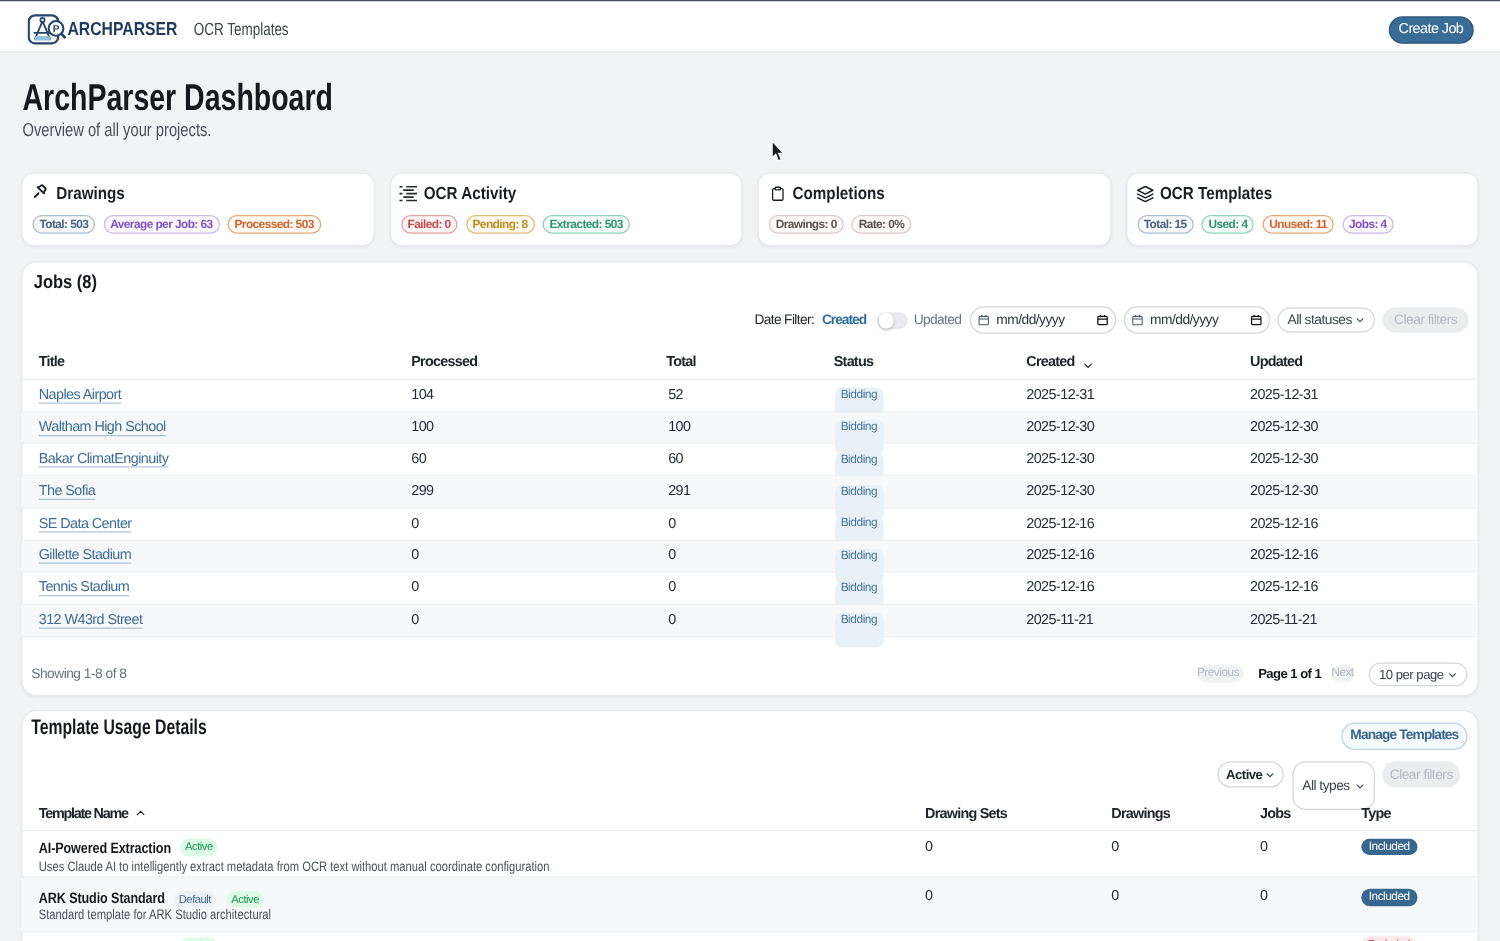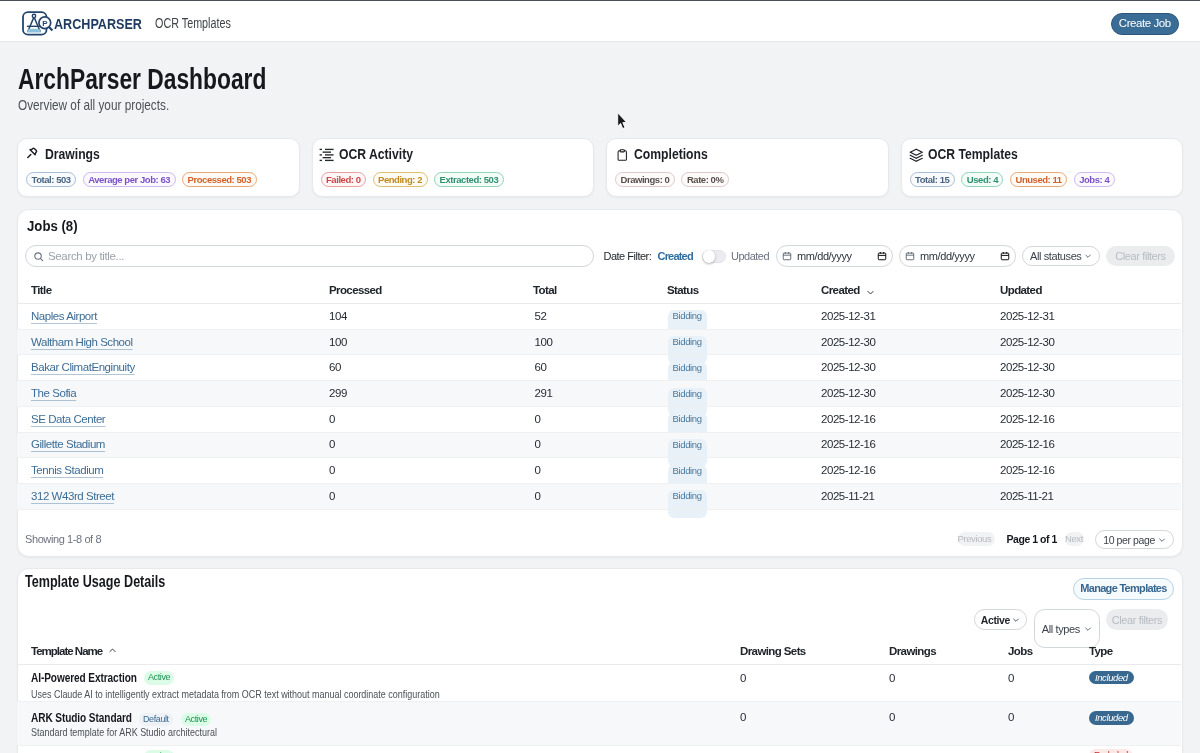--- a/index.html
+++ b/index.html
@@ -40,21 +40,21 @@
 .td { font-size:11.5px; color:#262c35; letter-spacing:-.45px; white-space:nowrap; line-height:14px; }
 .tlink { color:#3d6d96; text-decoration:underline; text-decoration-color:rgba(61,109,150,.4); text-underline-offset:2.5px; text-decoration-thickness:1px; }
 .hline { left:0; width:1164px; height:1px; background:#e8eaec; }
 .rline { left:0; width:1164px; height:1px; background:#eef0f2; }
 .zebra { left:0; width:1164px; background:#f7f8f9; }
 .bpill { background:#e9f1f8; color:#46789f; font-size:9.5px; letter-spacing:-.35px; border-radius:6px; height:28px; line-height:12px; padding:0 5px; display:inline-block; }
 .pgbtn { background:#f1f2f3; color:#b6bbc2; border-radius:7.5px; font-size:9.5px; letter-spacing:-.4px; height:14.5px; line-height:14.5px; }
 .badge { font-size:9px; letter-spacing:-.4px; height:13.5px; line-height:13.5px; border-radius:7px; padding:0 4px; display:inline-block; white-space:nowrap; }
 .b-green { background:#dcfce7; color:#1a9150; }
 .b-gray { background:#eef1f5; color:#3d6b94; }
-.b-inc { background:#38678f; color:#fff; padding:0 6px; font-size:9.5px;font-style:italic; }
+.b-inc { background:#38678f; color:#fff; padding:0 6px; font-size:9.5px; }
 .b-exc { background:#fde8e8; color:#c03030; padding:0 5px; }
 svg { display:block; }
 </style>
 </head>
 <body>
 <div class="abs topline"></div>
 <div class="abs header"></div>
 
 <svg class="abs" style="left:22px;top:10.5px" width="33" height="26" viewBox="0 0 33 26">
   <rect x="1" y="1.2" width="23.5" height="22.5" rx="5" fill="#fff" stroke="#24456b" stroke-width="1.8"></rect>
@@ -98,21 +98,21 @@
     <line x1="3.6" y1="4.15" x2="12" y2="4.15"></line>
     <line x1="0.6" y1="6.9" x2="3" y2="6.9"></line>
       <line x1="6" y1="6.9" x2="14.6" y2="6.9"></line>
     <line x1="3.6" y1="9.65" x2="12" y2="9.65"></line>
     <line x1="0.6" y1="12.4" x2="3" y2="12.4"></line>
       <line x1="6" y1="12.4" x2="14.6" y2="12.4"></line>
   </svg>
   <div class="cardtitle">OCR Activity</div>
   <div class="pills">
     <span class="pill p-red">Failed: 0</span>
-    <span class="pill p-amber">Pending: 2</span>
+    <span class="pill p-amber">Pending: 8</span>
     <span class="pill p-green">Extracted: 503</span>
   </div>
 </div>
 <div class="abs card" style="left:606px">
   <svg class="cicon" width="12.5" height="14" viewBox="0 0 24 24" fill="none" stroke="#1b1e24" stroke-width="2" stroke-linecap="round" stroke-linejoin="round">
     <rect x="8" y="2" width="8" height="4" rx="1"></rect>
       <path d="M16 4h2a2 2 0 0 1 2 2v14a2 2 0 0 1-2 2H6a2 2 0 0 1-2-2V6a2 2 0 0 1 2-2h2"></path>
   </svg>
   <div class="cardtitle">Completions</div>
   <div class="pills">
@@ -130,27 +130,20 @@
   <div class="pills">
     <span class="pill p-blue">Total: 15</span>
     <span class="pill p-green">Used: 4</span>
     <span class="pill p-orange">Unused: 11</span>
     <span class="pill p-purple">Jobs: 4</span>
   </div>
 </div>
 
 <div class="abs panel" id="jobs">
   <div class="abs jobs-h">Jobs (8)</div>
-  <div class="abs search">
-    <svg width="11" height="11" viewBox="0 0 24 24" fill="none" stroke="#6b7280" stroke-width="2.4" stroke-linecap="round">
-        <circle cx="11" cy="11" r="7"></circle>
-        <line x1="16.5" y1="16.5" x2="21" y2="21"></line>
-      </svg>
-    <span class="ph">Search by title...</span>
-  </div>
   <div class="abs flabel" style="left:586.5px;top:36.3px;color:#23272d">Date Filter:</div>
   <div class="abs flabel" style="left:640.5px;top:36.3px;color:#306d9e;font-weight:bold;letter-spacing:-.8px">Created</div>
   <div class="abs" style="left:685px;top:40.5px;width:24px;height:13.5px;border-radius:7.5px;background:#ececf0;border:1px solid #e2e3e7">
     <div style="position:absolute;left:-0.5px;top:-0.5px;width:12.5px;height:12.5px;border-radius:50%;background:#fff;box-shadow:0 1px 2.5px rgba(0,0,0,.3)"></div>
   </div>
   <div class="abs flabel" style="left:714px;top:36.3px;color:#6b7280">Updated</div>
   <div class="abs dinput" style="left:759px;width:117px">
     <svg width="10" height="10" viewBox="0 0 24 24" fill="none" stroke="#4b5563" stroke-width="2">
         <rect x="3" y="5" width="18" height="16" rx="2"></rect>
         <line x1="3" y1="10" x2="21" y2="10"></line>

